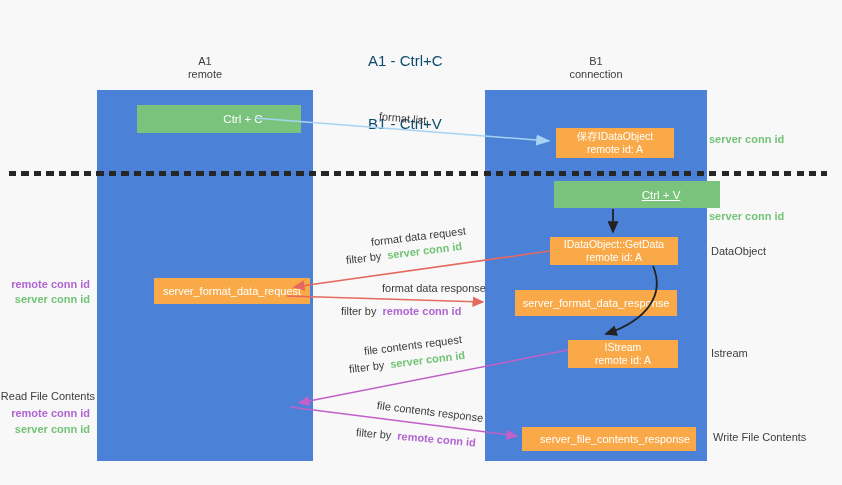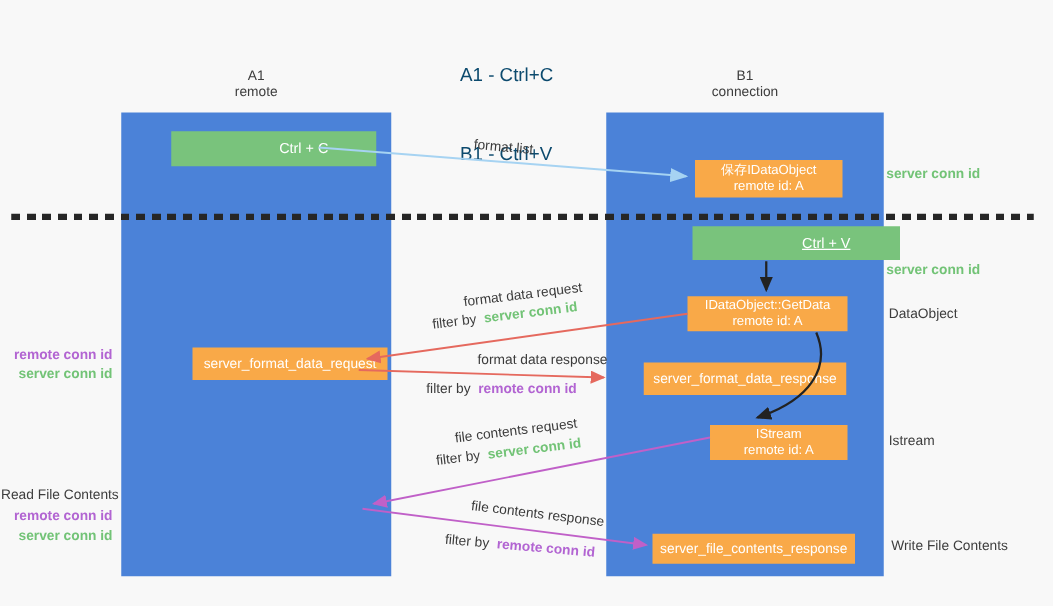--- a/index.html
+++ b/index.html
@@ -84,21 +84,21 @@
   <div class="box orange" style="left:130px;top:278px;width:156px;height:26px;margin-left:24px;">server_format_data_request</div>
 
   <div class="box orange" style="left:515px;top:290px;width:162px;height:26px;">server_format_data_response</div>
 
   <div class="box orange" style="left:568px;top:340px;width:110px;height:28px;">
     <div class="bl">IStream</div>
     <div class="bl">remote id: A</div>
   </div>
 
 
-  <div class="box orange" style="left:522px;top:427px;width:162px;height:24px;">server_file_contents_response</div>
+  <div class="box orange" style="left:522px;top:427px;width:162px;height:24px;padding-left:12px;">server_file_contents_response</div>
 
   <div class="slabel green-t" style="left:709px;top:133px;">server conn id</div>
   <div class="slabel green-t" style="left:709px;top:210px;">server conn id</div>
   <div class="slabel dark-t" style="left:711px;top:245px;">DataObject</div>
   <div class="slabel dark-t" style="left:711px;top:347px;">Istream</div>
   <div class="slabel dark-t" style="left:713px;top:431px;">Write File Contents</div>
 
   <div class="slabel purple-t left-col" style="top:278px;">remote conn id</div>
   <div class="slabel green-t left-col" style="top:293px;">server conn id</div>
   <div class="slabel dark-t left-col" style="top:390px;width:95px;">Read File Contents</div>

